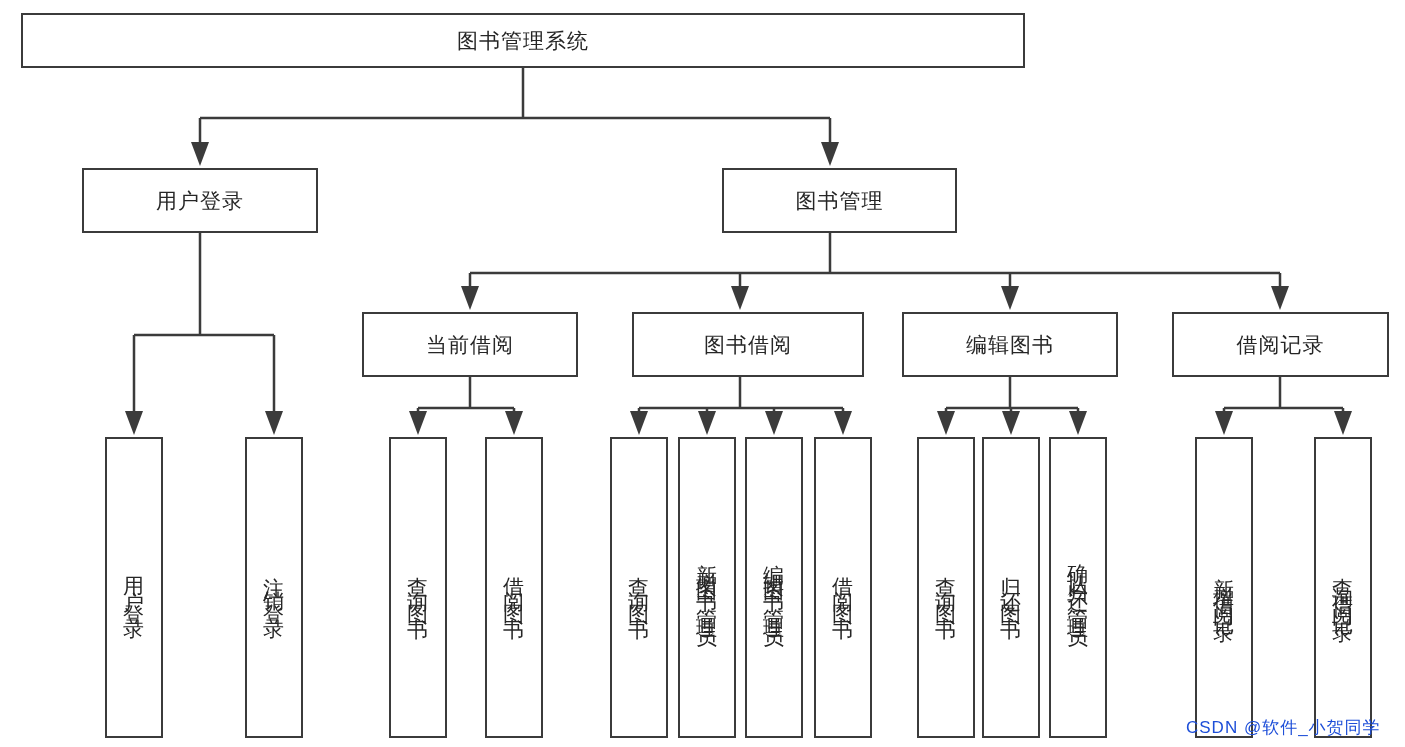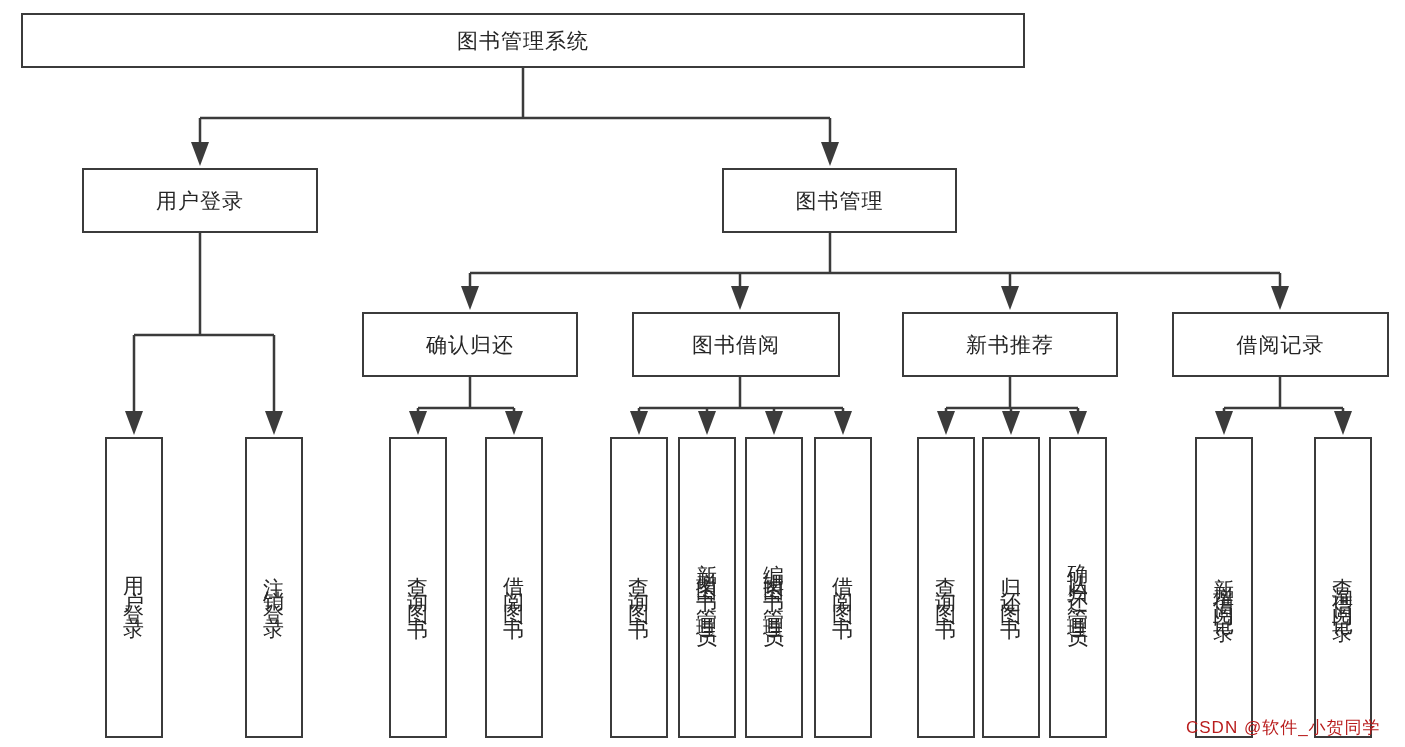--- a/index.html
+++ b/index.html
@@ -34,21 +34,21 @@
     text-orientation: mixed;
     letter-spacing: 14px;
     line-height: 1;
   }
   .node.v.long { letter-spacing: 9px; }
   .watermark {
     position: absolute;
     left: 1186px;
     top: 716px;
     font-size: 17px;
-    color: #b91c1c;
+    color: #1d4ed8;
     letter-spacing: 1px;
     white-space: nowrap;
   }
 </style>
 </head>
 <body>
 
 <div class="stage">
 
   <svg class="wires" viewBox="0 0 1405 747" xmlns="http://www.w3.org/2000/svg">
@@ -89,23 +89,23 @@
       <polygon points="1224,435 1215,411 1233,411"></polygon>
       <polygon points="1343,435 1334,411 1352,411"></polygon>
     </g>
   </svg>
 
   <div class="node h" style="left:21px; top:13px; width:1004px; height:55px;">图书管理系统</div>
 
   <div class="node h" style="left:82px; top:168px; width:236px; height:65px;">用户登录</div>
   <div class="node h" style="left:712px; top:168px; width:235px; height:65px;margin-left:10px;">图书管理</div>
 
-  <div class="node h" style="left:362px; top:312px; width:216px; height:65px;">确认归还</div>
-  <div class="node h" style="left:632px; top:312px; width:208px; height:65px;">图书借阅</div>
-  <div class="node h" style="left:902px; top:312px; width:216px; height:65px;">新书推荐</div>
+  <div class="node h" style="left:362px; top:312px; width:216px; height:65px;">当前借阅</div>
+  <div class="node h" style="left:632px; top:312px; width:232px; height:65px;">图书借阅</div>
+  <div class="node h" style="left:902px; top:312px; width:216px; height:65px;">编辑图书</div>
   <div class="node h" style="left:1172px; top:312px; width:217px; height:65px;">借阅记录</div>
 
   <div class="node v" style="left:105px; top:437px; width:58px; height:301px;">用户登录</div>
   <div class="node v" style="left:245px; top:437px; width:58px; height:301px;">注销登录</div>
 
   <div class="node v" style="left:389px; top:437px; width:58px; height:301px;">查询图书</div>
   <div class="node v" style="left:485px; top:437px; width:58px; height:301px;">借阅图书</div>
 
   <div class="node v" style="left:610px; top:437px; width:58px; height:301px;">查询图书</div>
   <div class="node v long" style="left:678px; top:437px; width:58px; height:301px;">新增图书（管理员）</div>

